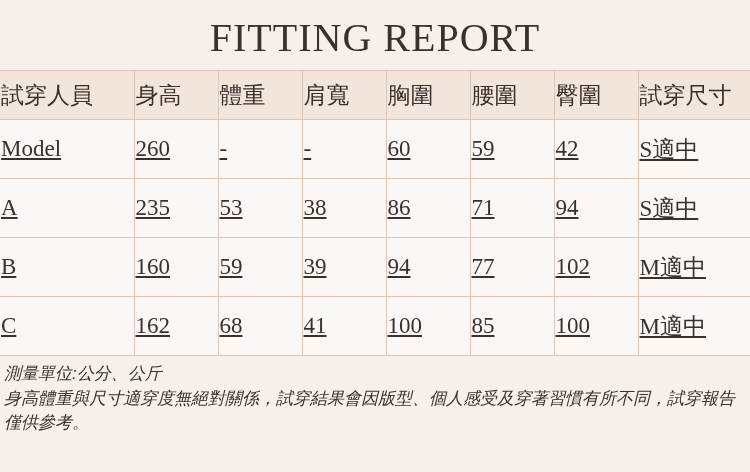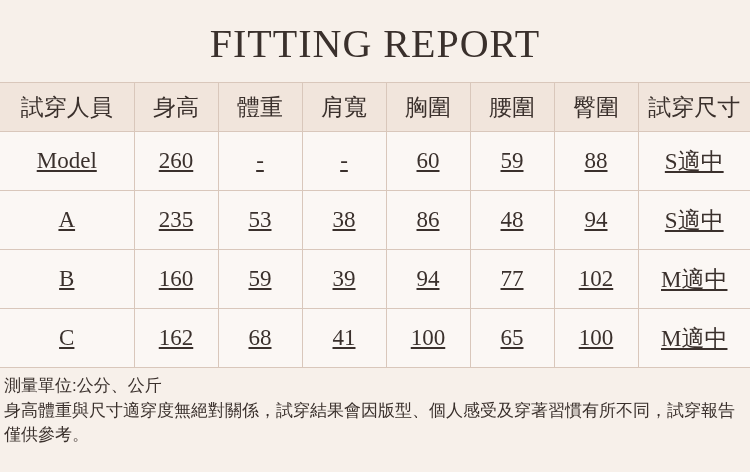--- a/index.html
+++ b/index.html
@@ -22,30 +22,30 @@
     background: #f7f0ea;
   }
   .title {
     text-align: center;
     font-size: 40px;
     letter-spacing: 1px;
     color: #3a302c;
     padding-top: 12px;
     padding-bottom: 6px;
     font-weight: normal;
-    margin: 8px;
+    margin: 2px;
     line-height: 1.2;
   }
   table.fit {
     width: 750px;
     border-collapse: collapse;
     table-layout: fixed;
   }
   table.fit th, table.fit td {
-    text-align: center;
+    text-align: left;
     vertical-align: middle;
     border-left: 1px solid #d9c7bb;
     border-bottom: 1px solid #d9c7bb;
     font-weight: normal;
   }
   table.fit th:first-child, table.fit td:first-child {
     border-left: none;
   }
   table.fit tr.head th {
     background: #f1e5dc;
@@ -66,20 +66,21 @@
   }
   table.fit tbody tr:nth-child(even) td {
     background: #fbf7f4;
   }
   .notes {
     padding: 6px 4px 0 4px;
     font-size: 17px;
     line-height: 1.45;
     color: #3a302c;
     font-family: "Liberation Sans", sans-serif;
+    font-style: italic;
   }
   .notes div {
     white-space: nowrap;
   }
   .notes .wrap {
     white-space: normal;
   }
   col.c-name { width: 134px; }
   col.c-h    { width: 84px; }
   col.c-w    { width: 84px; }
@@ -120,50 +121,50 @@
       </tr>
     </thead>
     <tbody>
       <tr>
         <td>Model</td>
         <td>260</td>
         <td>-</td>
         <td>-</td>
         <td>60</td>
         <td>59</td>
-        <td>88</td>
+        <td>42</td>
         <td>S適中</td>
       </tr>
       <tr>
         <td>A</td>
         <td>235</td>
         <td>53</td>
         <td>38</td>
         <td>86</td>
-        <td>48</td>
+        <td>71</td>
         <td>94</td>
         <td>S適中</td>
       </tr>
       <tr>
         <td>B</td>
         <td>160</td>
         <td>59</td>
         <td>39</td>
         <td>94</td>
         <td>77</td>
         <td>102</td>
         <td>M適中</td>
       </tr>
       <tr>
         <td>C</td>
         <td>162</td>
         <td>68</td>
         <td>41</td>
         <td>100</td>
-        <td>65</td>
+        <td>85</td>
         <td>100</td>
         <td>M適中</td>
       </tr>
     </tbody>
   </table>
 
   <div class="notes">
     <div>測量單位:公分、公斤</div>
     <div class="wrap">身高體重與尺寸適穿度無絕對關係，試穿結果會因版型、個人感受及穿著習慣有所不同，試穿報告僅供參考。</div>
   </div>

